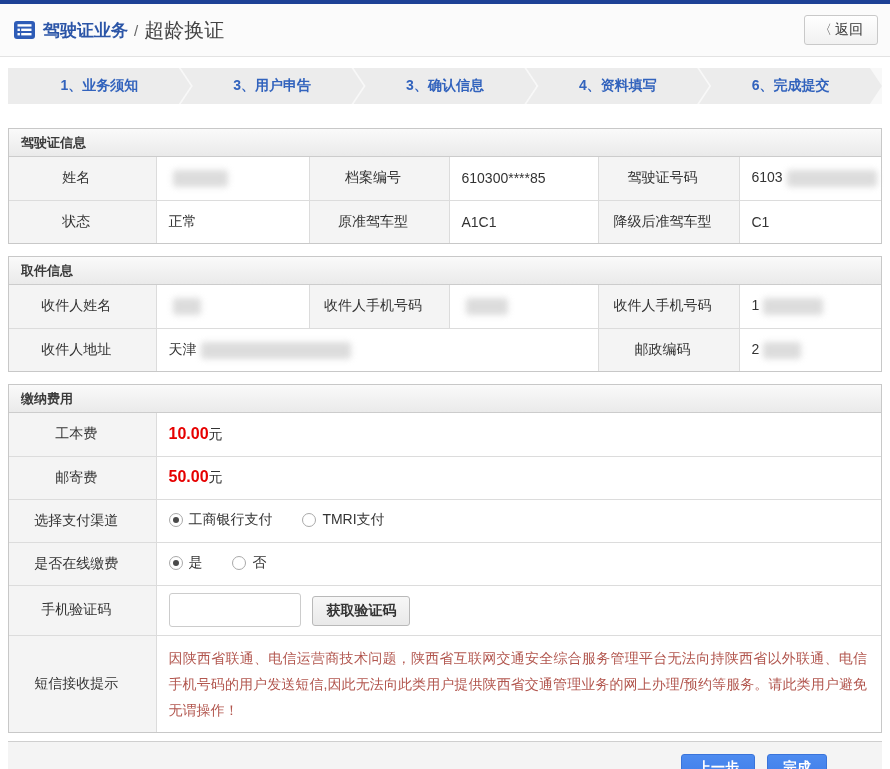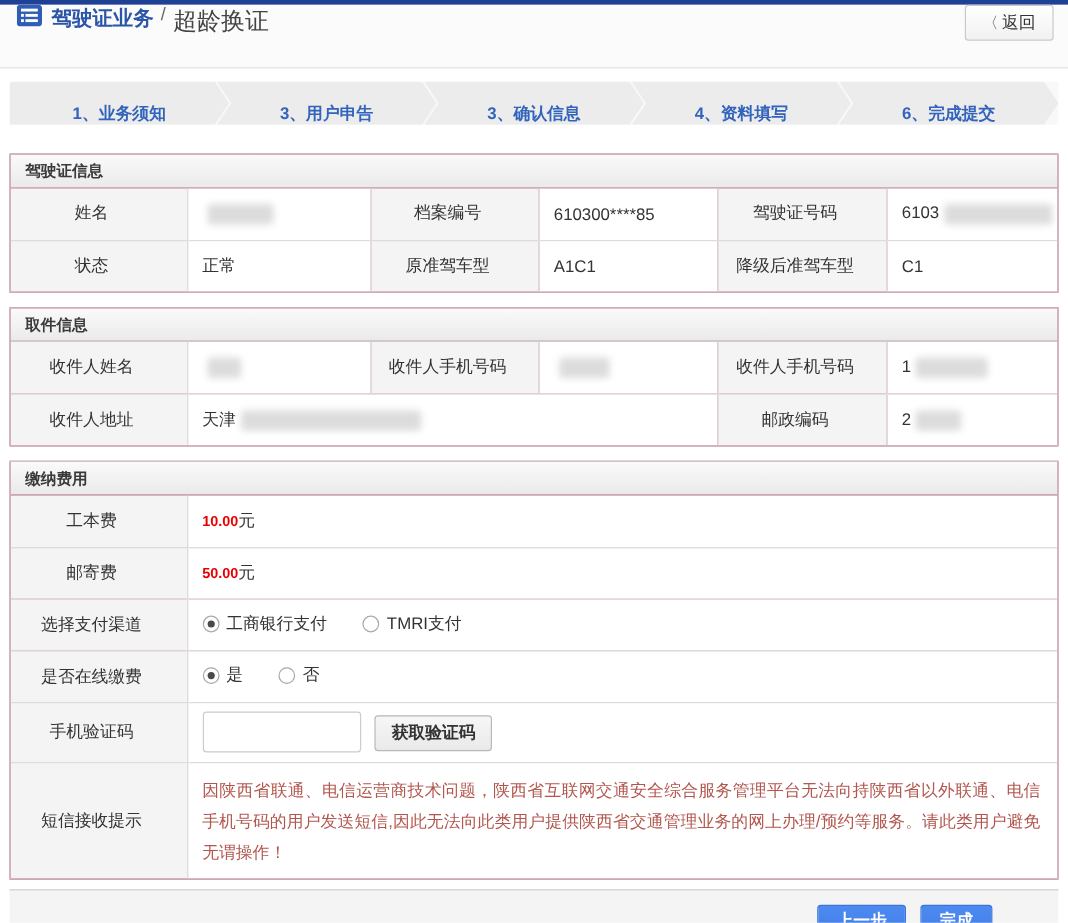--- a/index.html
+++ b/index.html
@@ -4,21 +4,21 @@
 <style>
   * { box-sizing: border-box; margin: 0; padding: 0; }
   body {
     width: 890px; height: 769px; overflow: hidden;
     background: #fff;
     font-family: "Liberation Sans", "DejaVu Sans", sans-serif;
     font-size: 14px; color: #333;
   }
   .topbar { height: 4px; background: #1e4196; }
   .header {
-    height: 53px; display: flex; 
+    height: 53px; display: flex; align-items: center;
     padding: 0 12px 0 14px; background: #fbfbfb;
     border-bottom: 1px solid #e3e3e3;
   }
   .hicon { display: inline-flex; margin-right: 8px; }
   .htitle { font-size: 17px; font-weight: bold; color: #2b55a7; }
   .hsep { margin: 0 6px; color: #666; font-size: 15px; }
   .hsub { font-size: 20px; color: #444; }
   .back-btn {
     margin-left: auto; height: 30px; padding: 0 14px;
     background: linear-gradient(#ffffff, #f1f1f1);
@@ -27,30 +27,30 @@
     font-family: inherit; display: inline-flex; align-items: center; gap: 3px;
   }
   .back-chev { font-size: 13px; color: #555; }
 
   
   .steps {
     margin: 11px 8px 0; height: 36px; background: #f8f8f8;
     display: flex; overflow: hidden;
   }
   .step {
-    flex: 1; position: relative; display: flex; align-items: flex-end; justify-content: center;
+    flex: 1; position: relative; display: flex; align-items: center; justify-content: center;
     background: #ececec; color: #3263bd; font-weight: bold; font-size: 14px;
     clip-path: polygon(0 0, calc(100% - 12px) 0, 100% 50%, calc(100% - 12px) 100%, 0 100%, 12px 50%);
     margin-left: -10px; cursor: default;
   }
   .step.first { clip-path: polygon(0 0, calc(100% - 12px) 0, 100% 50%, calc(100% - 12px) 100%, 0 100%); margin-left: 0; }
   .step.active { background: linear-gradient(#4f8ceb, #3273dd); color: #fff; }
 
   
-  .panel { margin: 0 8px; border: 1px solid #c8c8c8; background: #be185d; }
+  .panel { margin: 0 8px; border: 1px solid #c8c8c8; background: #000000; }
   .panel.mt24 { margin-top: 24px; }
   .panel.mt12 { margin-top: 12px; }
   .panel-title {
     height: 28px; line-height: 27px; padding-left: 12px;
     background: linear-gradient(#fafafa, #eaeaea);
     border-bottom: 1px solid #cccccc;
     font-size: 13px; font-weight: bold; color: #3a3a3a;
   }
   table { width: 100%; border-collapse: collapse; table-layout: fixed; }
   td { font-size: 14px; vertical-align: middle; }
@@ -59,21 +59,21 @@
   td + td { border-left: 1px solid #dcdcdc; }
   td.lbl { background: #f4f4f4; text-align: center; padding-right: 12px; color: #333; }
   td.val { background: #fff; text-align: left; padding-left: 12px; color: #333; }
   .blur {
     display: inline-block; height: 17px; background: #d6d6d6;
     border-radius: 3px; filter: blur(3px); vertical-align: middle;
     margin-left: 4px; opacity: .85;
   }
   .w28{width:28px}.w42{width:42px}.w55{width:55px}.w60{width:60px}.w90{width:90px}.w150{width:150px}.w38{width:38px}
 
-  .amount { color: #e60000; font-weight: bold; font-size: 12px; }
+  .amount { color: #e60000; font-weight: bold; font-size: 16px; }
   .unit { color: #333; font-size: 14px; }
 
   .radio-opt { display: inline-flex; align-items: center; margin-right: 26px; cursor: pointer; }
   .rc {
     width: 14px; height: 14px; border: 1px solid #a9a9a9; border-radius: 50%;
     background: #fff; margin-right: 6px; position: relative; flex: none;
   }
   .radio-opt.selected .rc::after {
     content: ""; position: absolute; left: 3px; top: 3px; right: 3px; bottom: 3px;
     background: #4a4a4a; border-radius: 50%;

